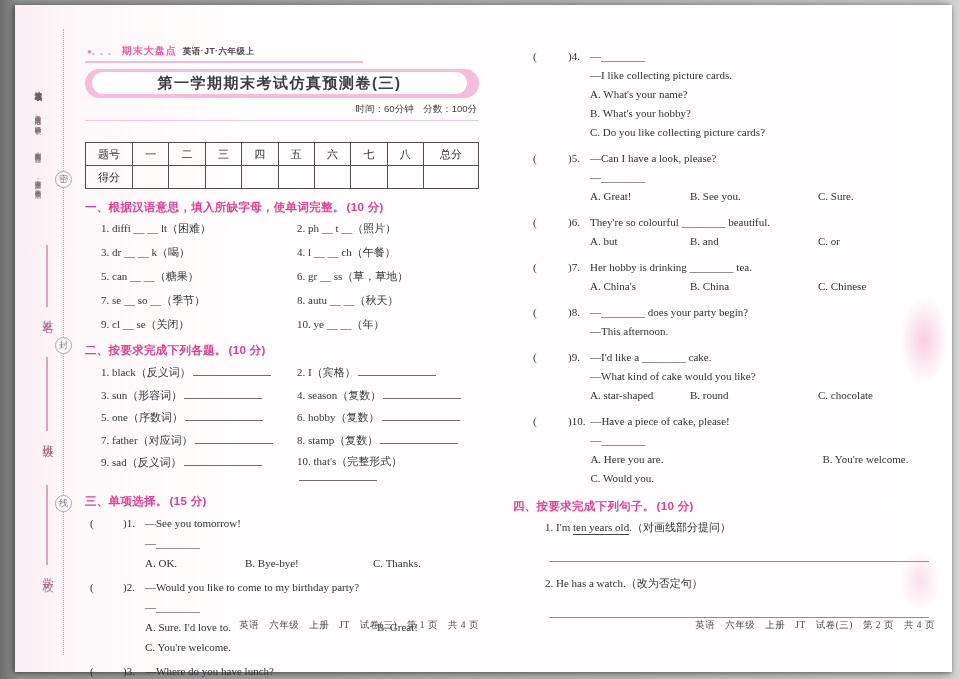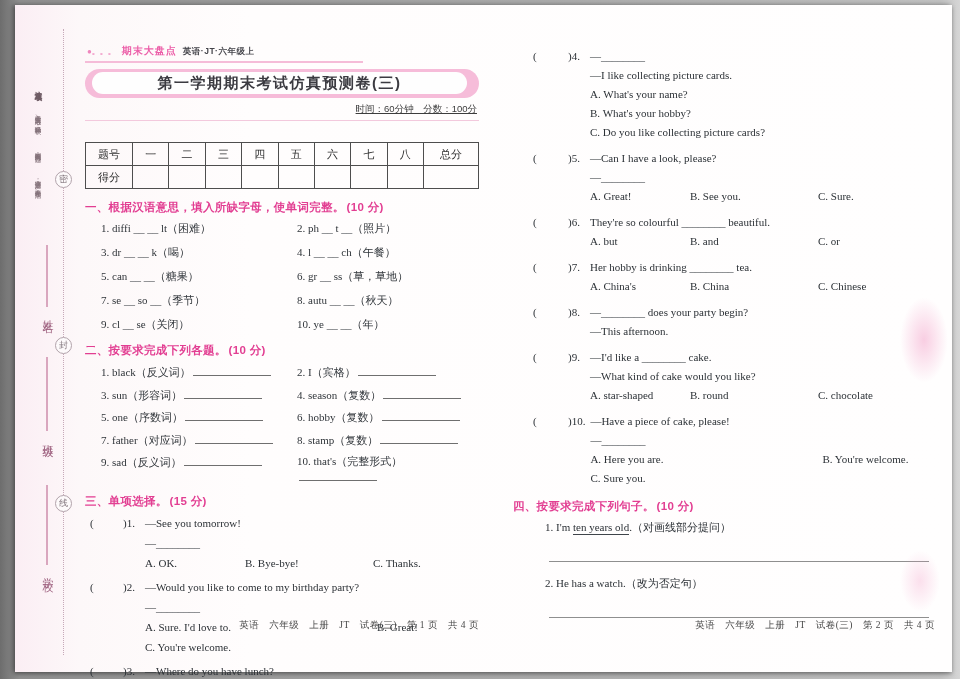--- a/index.html
+++ b/index.html
@@ -43,21 +43,21 @@
   .sheet-right{left:498px;width:422px;}
   .brand{display:flex;align-items:baseline;gap:6px;border-bottom:2px solid #f5bcd8;padding:1px 0 3px 2px;width:70%;}
   .brand-prefix{color:#ef86bd;font:bold 8px "Liberation Sans",sans-serif;}
   .brand-name{color:#ec5ea8;font:bold 10px "Liberation Sans",sans-serif;letter-spacing:1px;}
   .brand-edition{color:#44444a;font:bold 8.5px "Liberation Sans",sans-serif;letter-spacing:.5px;}
   .banner{margin-top:6px;height:29px;background:#f6bcd9;border-radius:16px;padding:3px 12px 4px 7px;box-sizing:border-box;}
   .banner-inner{
     background:#fefefe;border-radius:13px;height:22px;display:flex;align-items:center;justify-content:center;
     font:bold 15px "Liberation Sans",sans-serif;color:#3b3b41;letter-spacing:1.5px;
   }
-  .meta{text-align:right;font:9.5px "Liberation Sans",sans-serif;color:#3d3d3d;padding:5px 2px 4px 0;border-bottom:1px solid #f3c9dd;text-decoration:underline;}
+  .meta{text-align:right;font:9.5px "Liberation Sans",sans-serif;color:#3d3d3d;padding:5px 2px 4px 0;border-bottom:1px solid #f3c9dd;}
   .score-table{border-collapse:collapse;margin-top:21px;width:100%;}
   .score-table td{
     border:1px solid #4e4e4e;height:22px;text-align:center;
     font:11px "Liberation Sans",sans-serif;color:#2e2e2e;padding:0;
   }
   .score-table td:first-child{width:46px;} .score-table td:last-child{width:54px;}
   .sec-head{font:bold 11.5px "Liberation Sans",sans-serif;color:#e23e92;letter-spacing:.3px;margin:11px 0 3px;}
   .sec-head .pts{font-weight:bold;margin-left:2px;}
   .grid{display:grid;grid-template-columns:196px 1fr;margin:6px 0 2px 16px;font:11px "Liberation Serif",serif;color:#30353a;}
   .grid.g1{row-gap:9px;}
@@ -308,21 +308,21 @@
             <span class="bracket">(</span>
             <span class="qnum">)10.</span>
             <div class="mcq-body">
               <div class="stem-line">—Have a piece of cake, please!</div>
               <div class="stem-line">—________</div>
               <div class="opt-row cols-2">
                 <span>A. Here you are.</span>
                 <span>B. You're welcome.</span>
               </div>
               <div class="opt-row cols-1">
-                <span>C. Sure you.</span>
+                <span>C. Would you.</span>
               </div>
             </div>
           </div>
         </div>
       <div class="sec-head">
         <span>四、按要求完成下列句子。</span><span class="pts">(10 分)</span>
       </div>
       <div id="s4items">
           <div class="s4-item"><span>1. I'm </span><span class="u">ten years old</span><span>.（对画线部分提问）</span></div>
           <div class="ans-line"></div>

